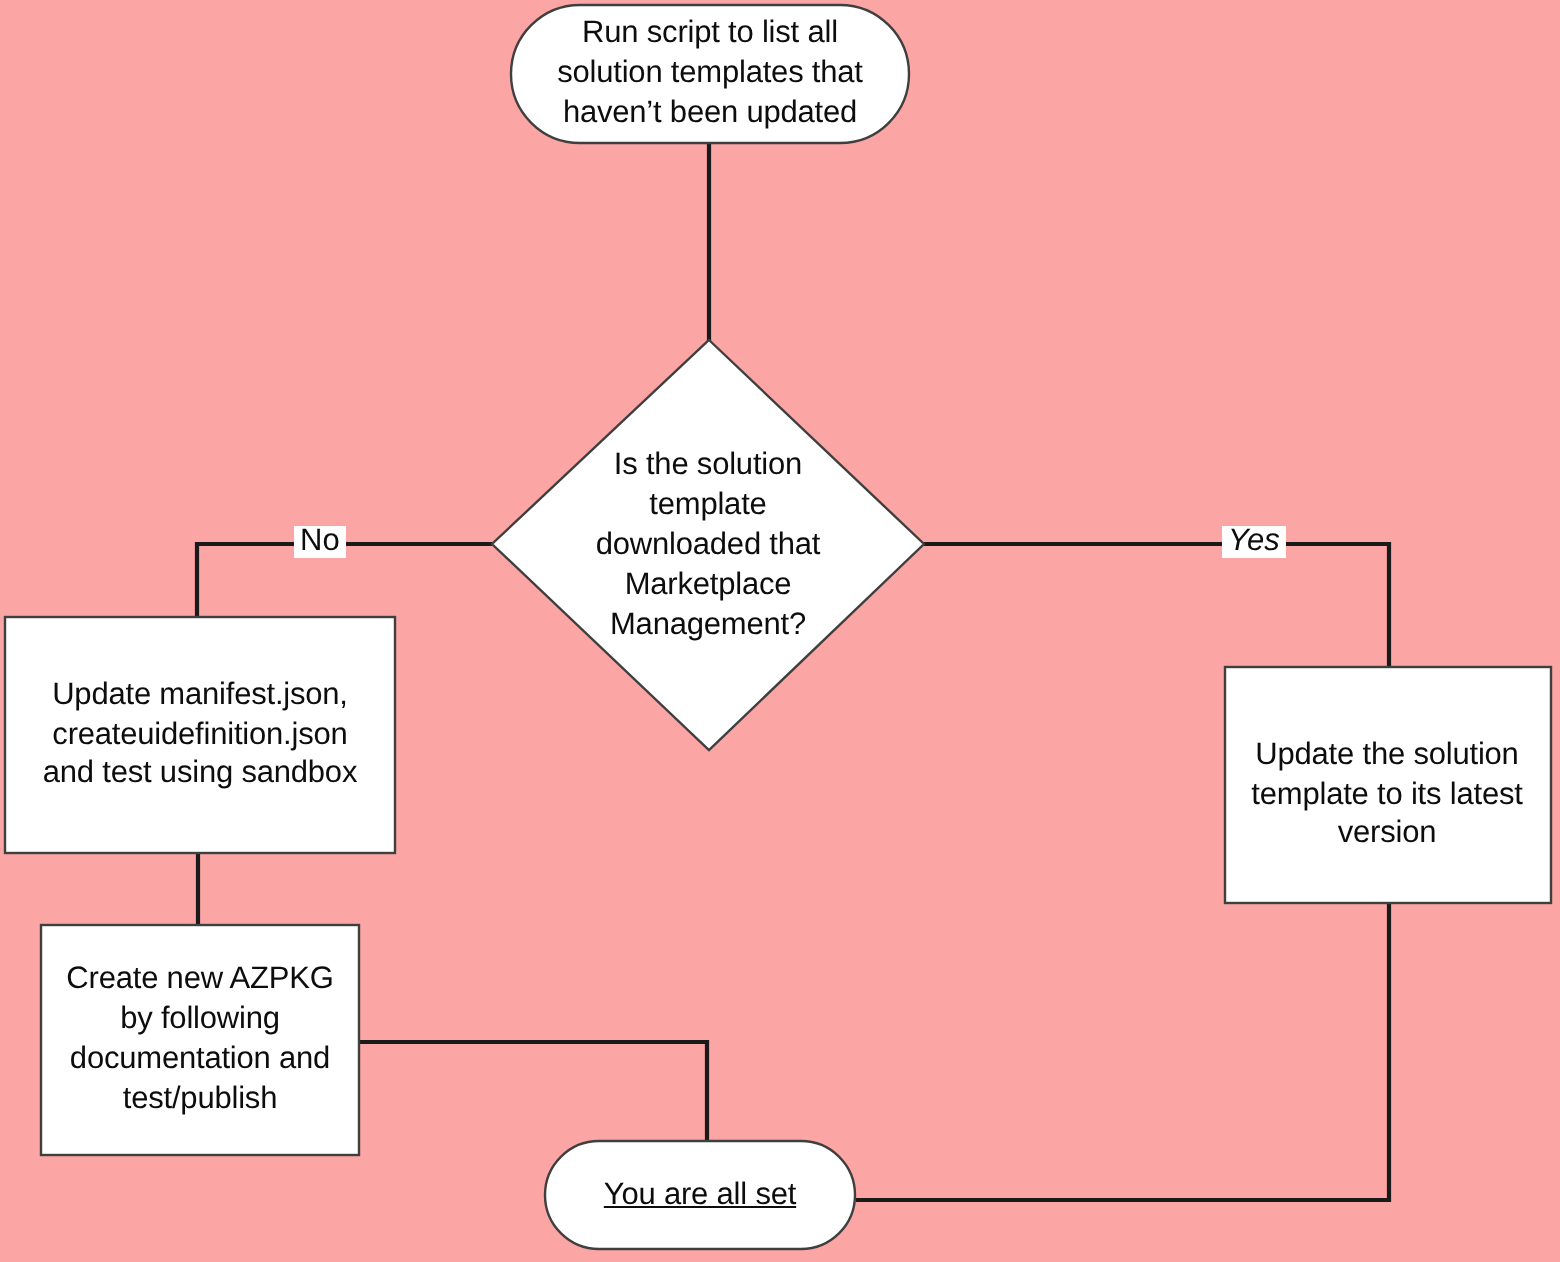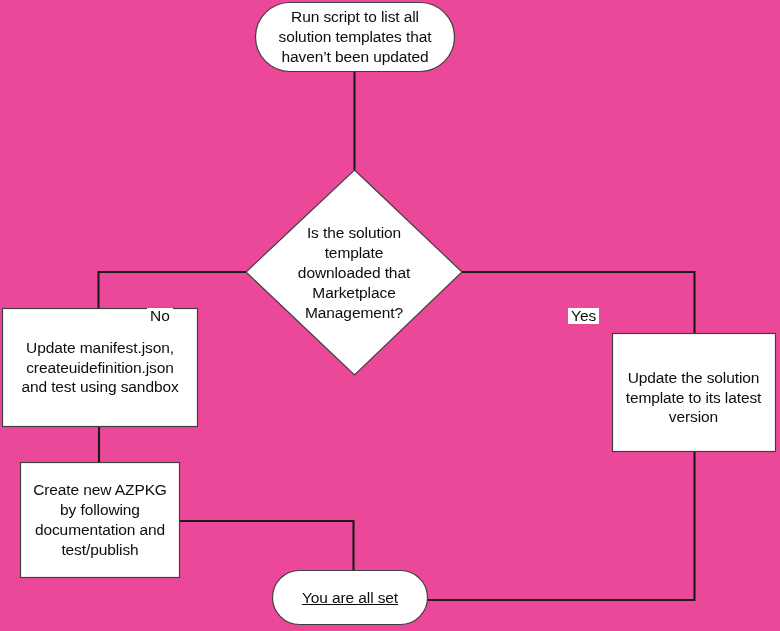--- a/index.html
+++ b/index.html
@@ -8,21 +8,21 @@
     padding: 0;
     background: #ffffff;
   }
   body {
     font-family: "Liberation Sans", sans-serif;
   }
   #flow-canvas {
     position: relative;
     width: 780px;
     height: 631px;
-    background: #ec4899;
+    background: #fca5a5;
     overflow: hidden;
   }
   #flow-svg {
     position: absolute;
     left: 0;
     top: 0;
     width: 780px;
     height: 631px;
   }
   .node-label {
@@ -85,29 +85,29 @@
   
   .edge-label {
     position: absolute;
     color: #0d0d0d;
     font-family: "Liberation Sans", sans-serif;
     font-size: 15.5px;
     line-height: 1;
     background: #ffffff;
     padding: 0 3px;
     pointer-events: none;
-    margin-top: 45px;
   }
   #edge-label-no {
     left: 147px;
     top: 263px;
   }
   #edge-label-yes {
-    left: 568px;
+    left: 611px;
     top: 263px;
+    font-style: italic;
   }
 </style>
 </head>
 <body>
 
 <div id="flow-canvas">
 
   <svg id="flow-svg" viewBox="0 0 780 631" xmlns="http://www.w3.org/2000/svg">
 
     <g fill="none" stroke="#1a1a1a" stroke-width="2.1" stroke-linecap="butt">

